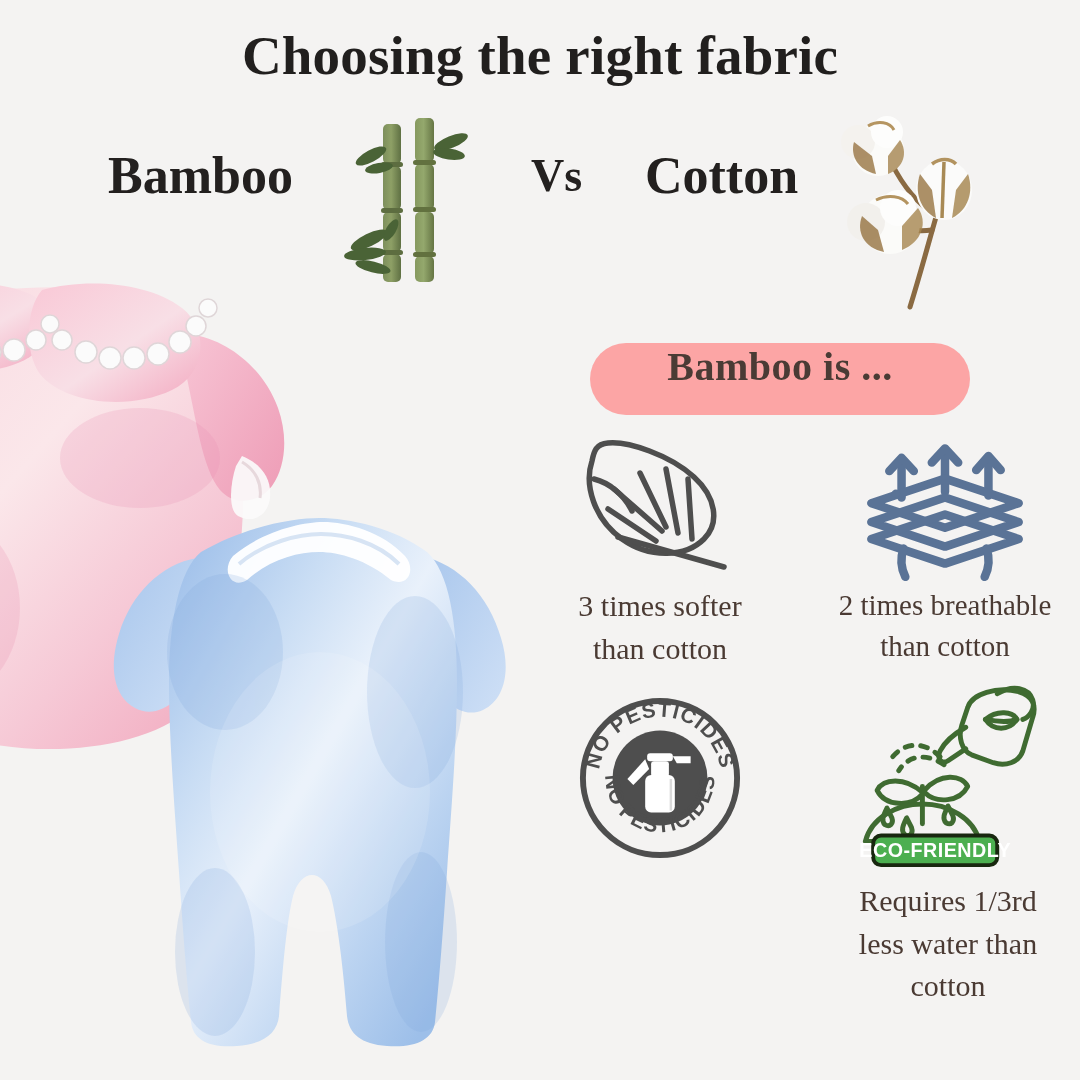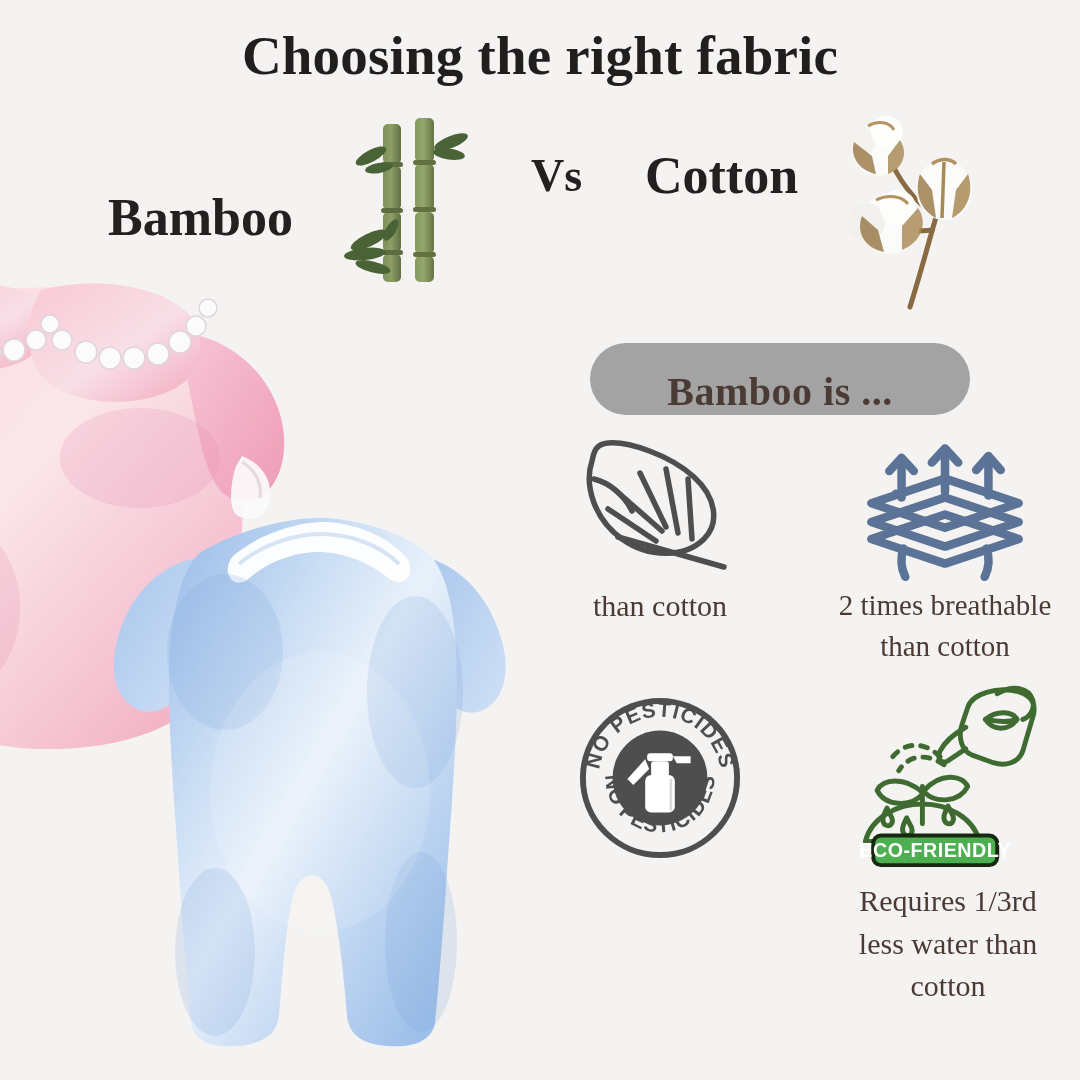--- a/index.html
+++ b/index.html
@@ -17,36 +17,36 @@
     text-align:center;
     font-family:"Liberation Serif", serif;
     font-size:55px;font-weight:700;color:#211f1e;
     letter-spacing:.2px;
   }
   .vsrow{
     position:absolute;left:0;top:146px;width:1080px;height:90px;
   }
   .vs-bamboo{
     position:absolute;left:108px;top:0;
-    font-size:52px;font-weight:700;color:#23201f;margin-top:42px;
+    font-size:52px;font-weight:700;color:#23201f;
   }
   .vs-vs{
     position:absolute;left:515px;top:3px;
     font-size:46px;font-weight:700;color:#23201f;margin-left:16px;
   }
   .vs-cotton{
     position:absolute;left:645px;top:0;
     font-size:52px;font-weight:700;color:#23201f;
   }
 
   
   .pill{
     position:absolute;left:590px;top:343px;width:380px;height:72px;
-    background:#a3a3a3;border-radius:36px;
-    display:flex;align-items:flex-end;justify-content:center;
+    background:#fca5a5;border-radius:36px;
+    display:flex;align-items:flex-start;justify-content:center;
   }
   .pill span{
     font-size:40px;font-weight:700;color:#4a3b35;letter-spacing:.5px;
   }
 
   
   .features{position:absolute;left:520px;top:432px;width:560px;height:648px;}
   .cell{position:absolute;width:280px;}
   .cell .ico{display:flex;align-items:flex-end;justify-content:center;}
   .cell .cap{
@@ -293,20 +293,21 @@
             <path d="M44 62 L 92 104"></path>
             <path d="M38 82 L 86 114"></path>
             <path d="M70 46 L 96 100"></path>
             <path d="M96 42 L 108 106"></path>
             <path d="M118 52 L 122 112"></path>
             <path d="M24 52 C 40 56, 54 68, 62 84"></path>
           </g>
         </svg>
       </div>
       <div class="cap">
+        <div>3 times softer</div>
         <div>than cotton</div>
       </div>
     </div>
 
     <div class="cell c2">
       <div class="ico" style="height:145px;">
         <svg viewBox="0 0 180 150" width="170" height="142">
           <g fill="none" stroke="#5a7396" stroke-width="9" stroke-linecap="round" stroke-linejoin="round">
 
             <path d="M44 66 L44 26"></path>

